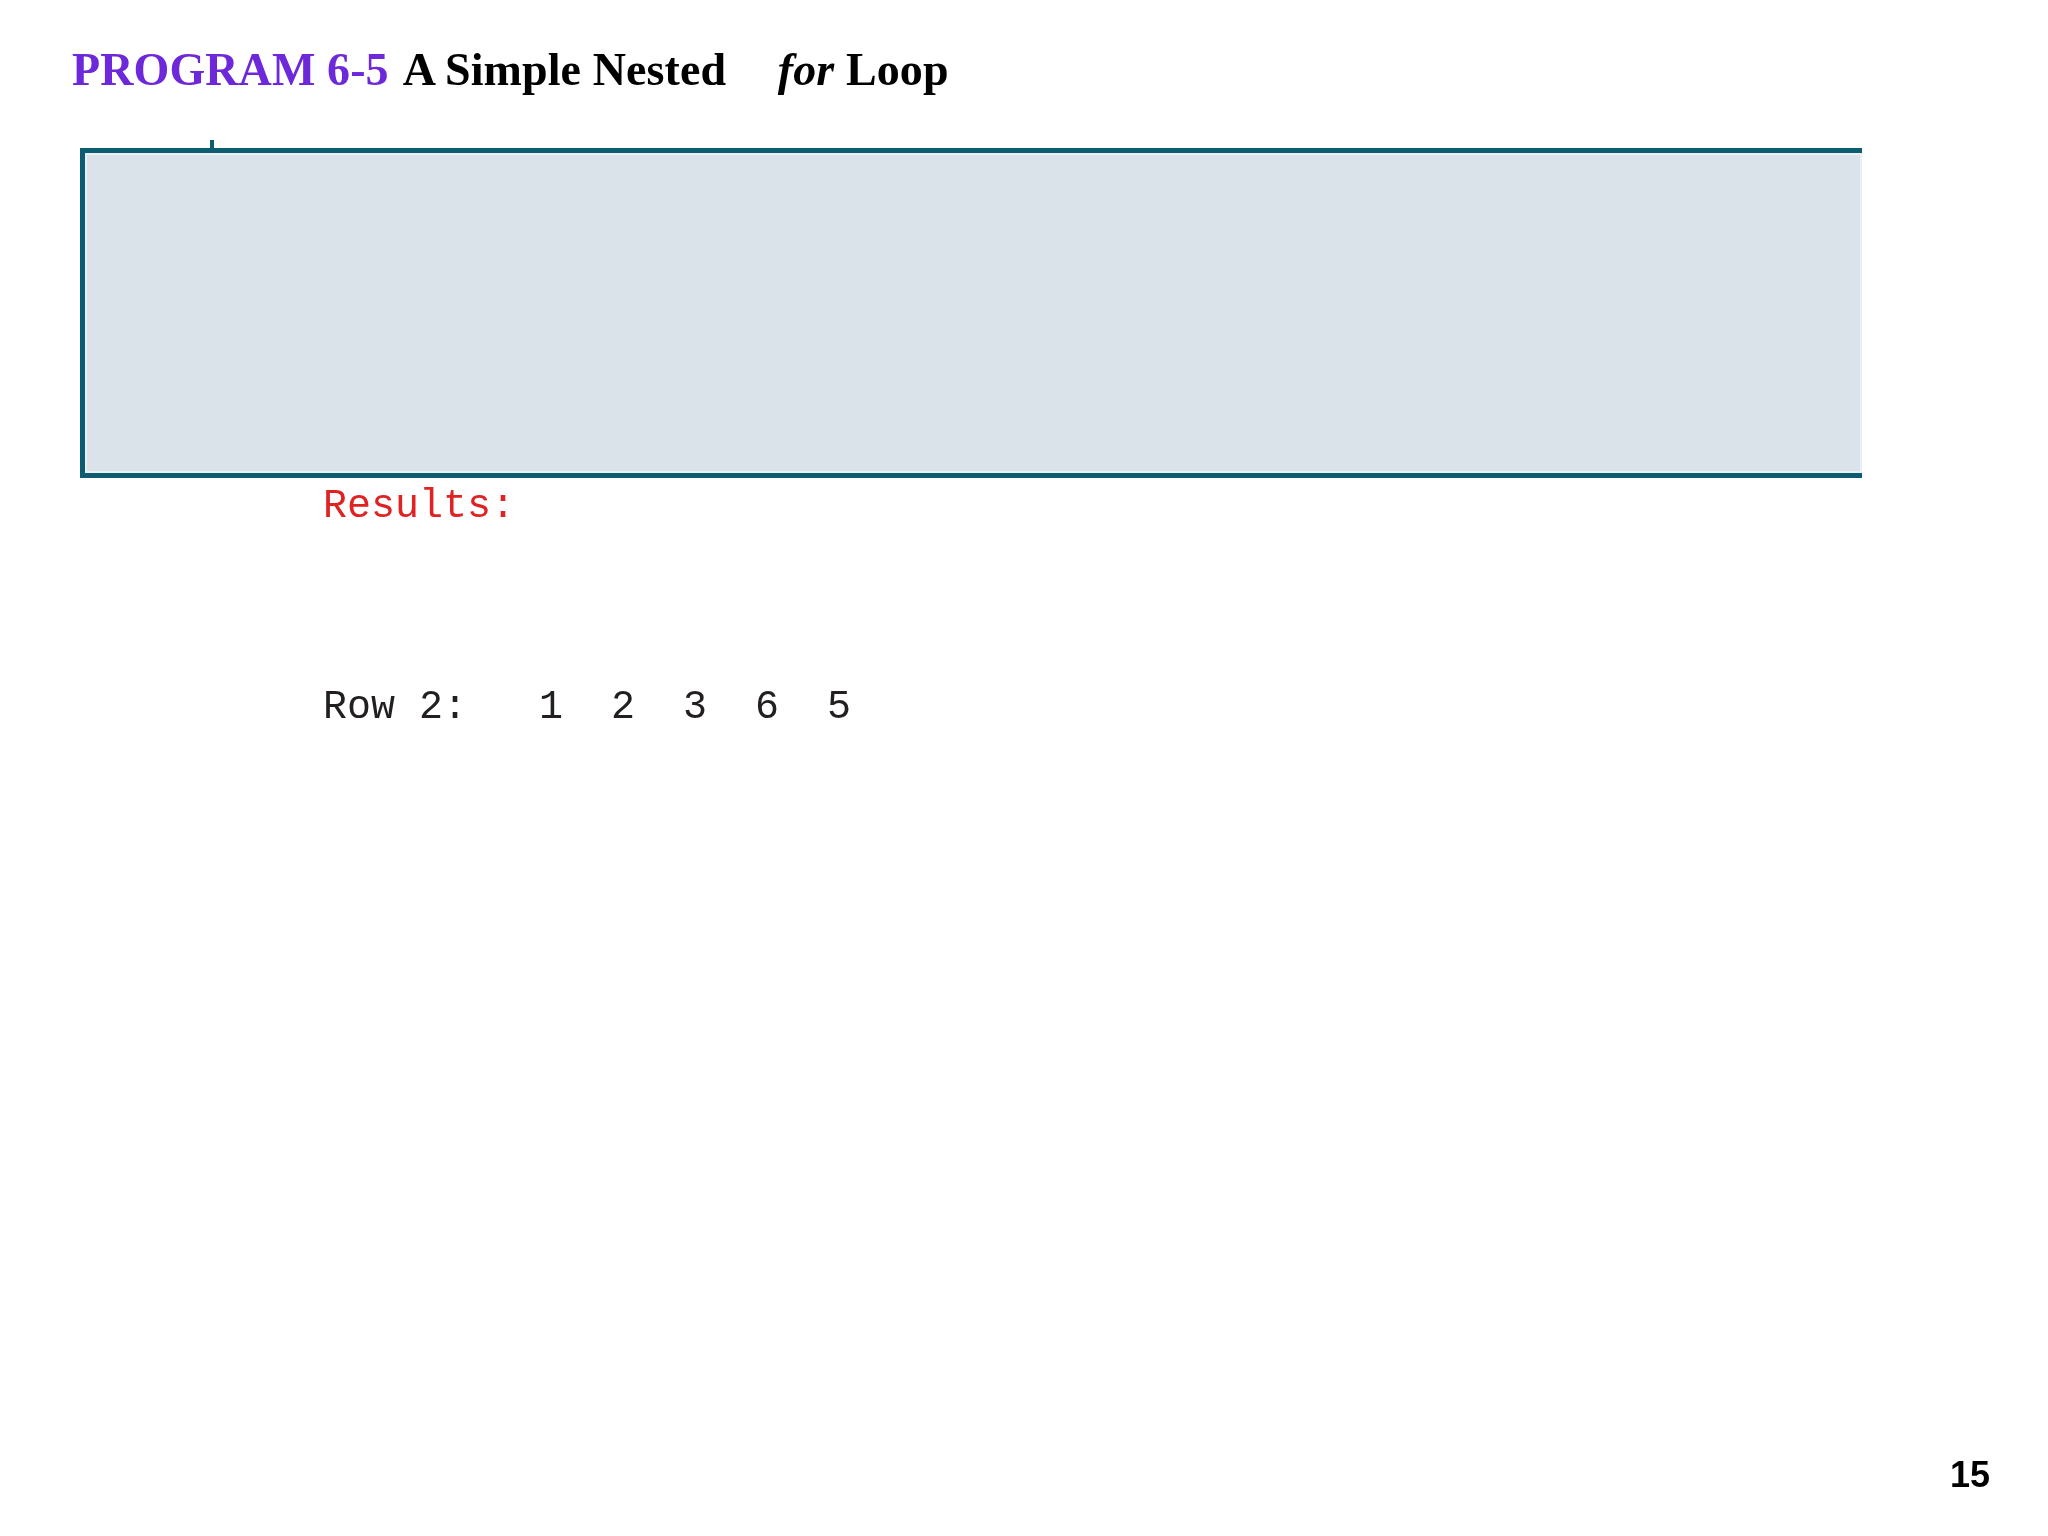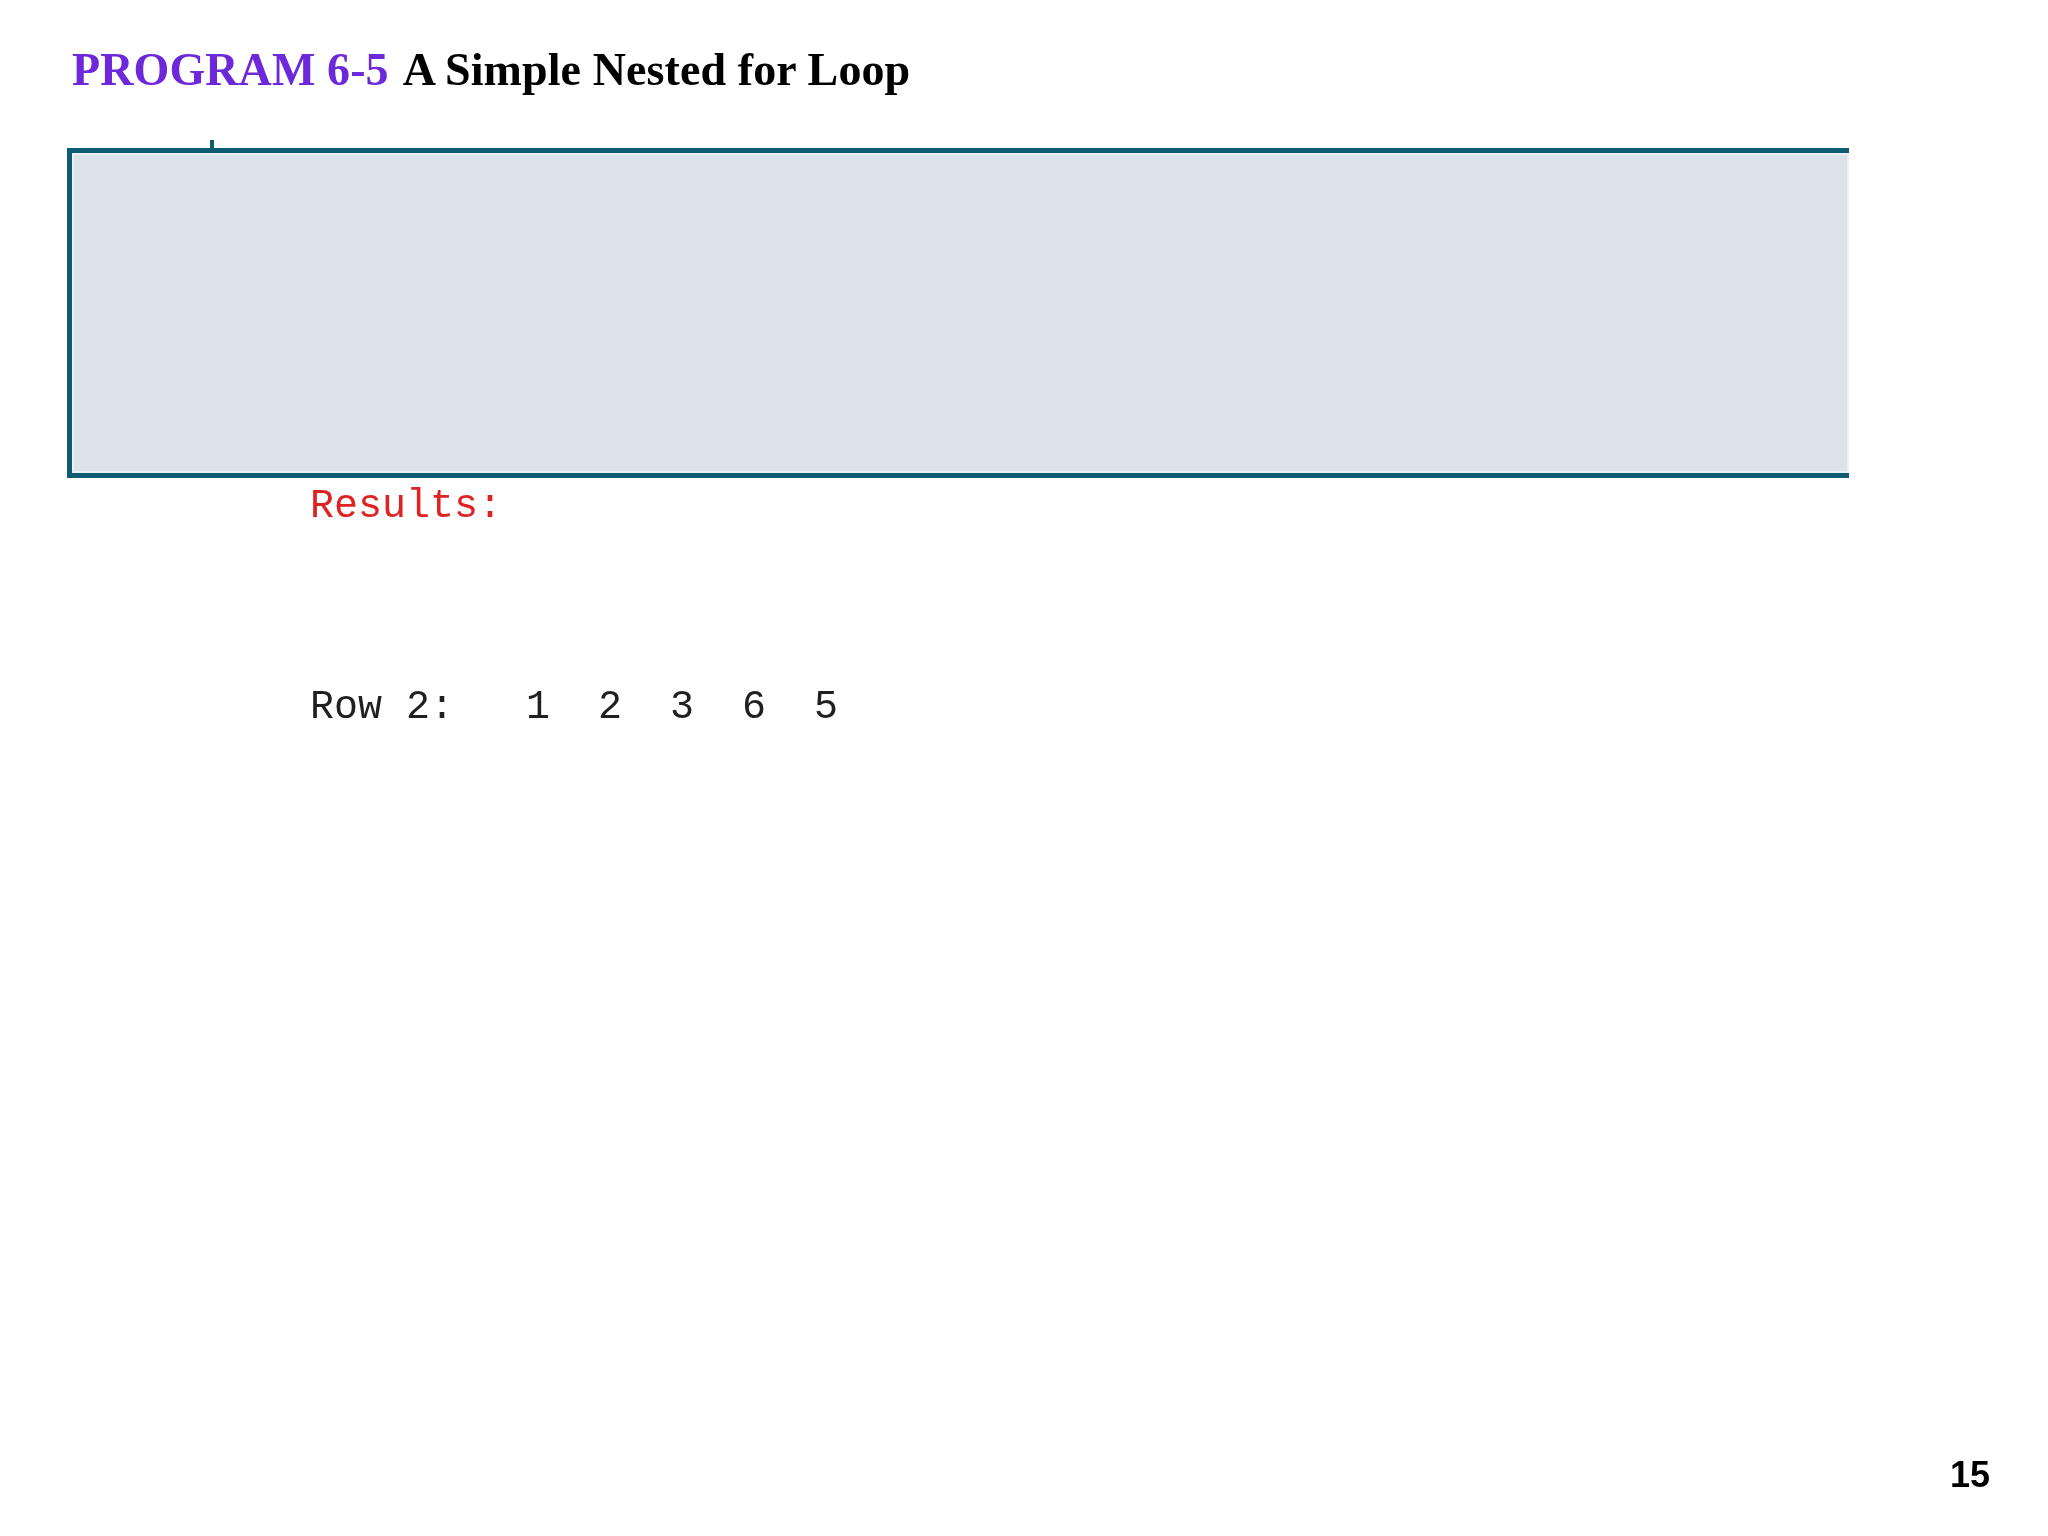--- a/index.html
+++ b/index.html
@@ -28,26 +28,28 @@
     color: #000000;
   }
   .slide-title .prog-label {
     color: #6d28d9;
   }
   .slide-title .gap {
     display: inline-block;
     width: 14px;
   }
   .slide-title .kw-italic {
+    font-style: italic;
+    margin-left: 40px;
   }
 
   
   .output-box {
     position: absolute;
-    left: 67px;
+    left: 80px;
     top: 148px;
     width: 1782px;
     height: 330px;
     box-sizing: border-box;
     background: #d9e3e9;
     border-top: 5px solid #0d5c72;
     border-bottom: 5px solid #0d5c72;
     border-left: 5px solid #0d5c72;
     border-right: 0px solid #0d5c72;
   }

